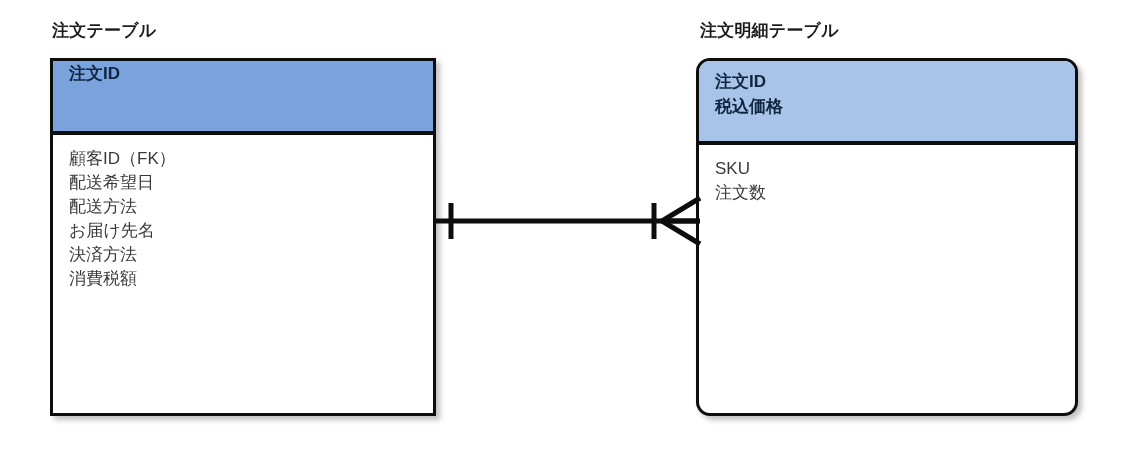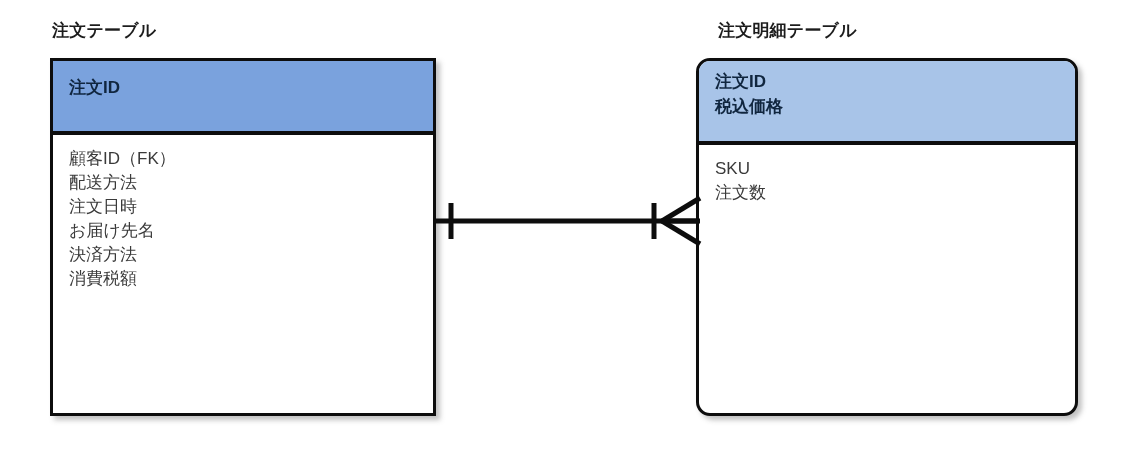--- a/index.html
+++ b/index.html
@@ -27,21 +27,21 @@
   .entity-title {
     position: absolute;
     font-size: 17px;
     font-weight: bold;
     color: #1c1c1c;
     letter-spacing: 0.2px;
     white-space: nowrap;
     line-height: 1;
   }
   #title-orders   { left: 52px;  top: 22px; }
-  #title-details  { left: 718px; top: 22px; }
+  #title-details  { left: 700px; top: 22px; }
 
   
   .entity {
     position: absolute;
     box-sizing: border-box;
     background: #ffffff;
     border: 3px solid #0d0d0d;
     overflow: hidden;
   }
   .entity.shadowed {
@@ -60,21 +60,21 @@
     left: 696px;
     top: 58px;
     width: 382px;
     height: 358px;
   }
 
   
   .entity-key {
     box-sizing: border-box;
     width: 100%;
-    padding: 14px 14px 10px 16px;
+    padding: 0 14px 10px 16px;
     color: #10263f;
     font-size: 17px;
     font-weight: bold;
     line-height: 25px;
     border-bottom: 4px solid #0d0d0d;
   }
   #entity-orders .entity-key {
     background: #7aa2dd;
     height: 74px;
   }
@@ -116,22 +116,22 @@
   <div class="entity-title" id="title-orders">注文テーブル</div>
 
   <div class="entity square shadowed" id="entity-orders">
 
     <div class="entity-key">
       <div class="key-line">注文ID</div>
     </div>
 
     <div class="entity-attrs">
       <div class="attr-line">顧客ID（FK）</div>
+      <div class="attr-line">配送希望日</div>
       <div class="attr-line">配送方法</div>
-      <div class="attr-line">注文日時</div>
       <div class="attr-line">お届け先名</div>
       <div class="attr-line">決済方法</div>
       <div class="attr-line">消費税額</div>
     </div>
   </div>
 
   <div class="entity-title" id="title-details">注文明細テーブル</div>
 
   <div class="entity rounded shadowed" id="entity-order-details">
 

